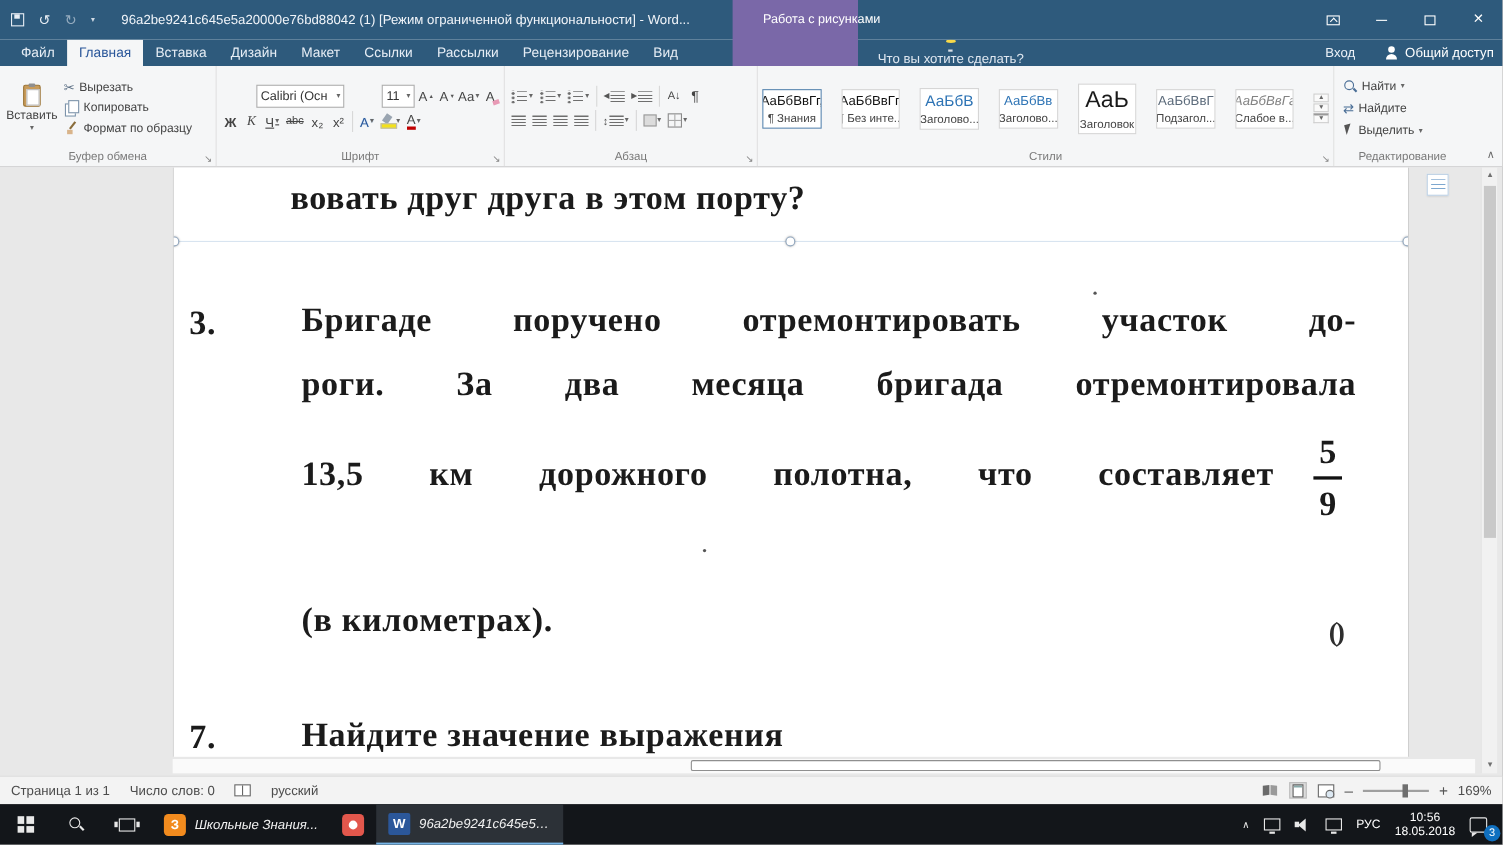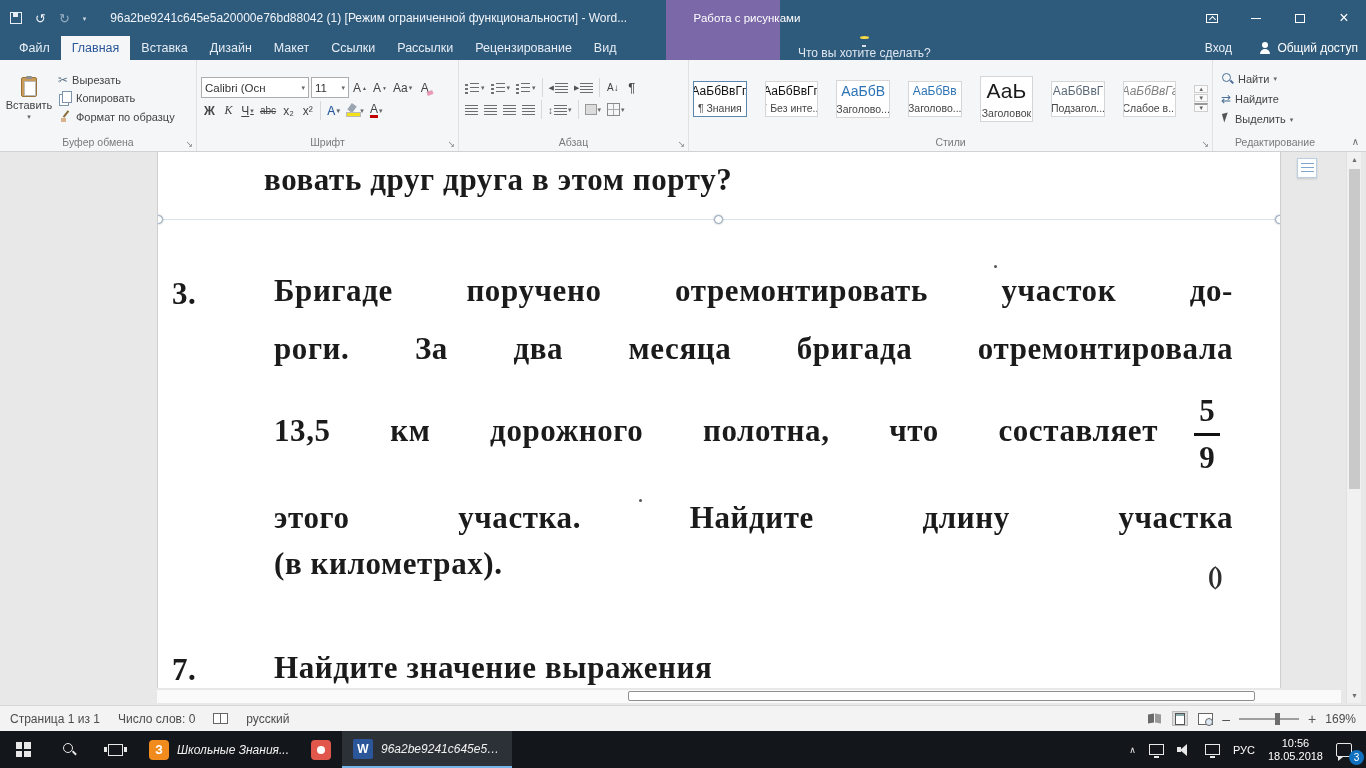--- a/index.html
+++ b/index.html
@@ -64,21 +64,21 @@
   .scis{font-size:12px;color:#5a6e84;line-height:1;} .scis::before{content:"✂";}
   .ic{width:14px;height:14px;display:inline-block;position:relative;flex:none;}
   .ic-copy::before{content:"";position:absolute;left:1px;top:3px;width:8px;height:10px;border:1px solid #7d94ab;background:#fff;}
   .ic-copy::after{content:"";position:absolute;left:4px;top:0;width:8px;height:10px;border:1px solid #7d94ab;background:#fff;}
   .ic-brush::before{content:"";position:absolute;left:7px;top:0;width:2px;height:8px;background:#8a6d3b;transform:rotate(38deg);}
   .ic-brush::after{content:"";position:absolute;left:3px;top:8px;width:5px;height:4px;background:#d9b48a;}
 
   
   .fcol{display:flex;flex-direction:column;gap:3px;width:100%;}
   .frow{display:flex;align-items:center;gap:2px;}
-  .combo{height:21px;border:1px solid #adadad;background:#fff;display:flex;align-items:center;justify-content:space-between;font-size:11.5px;color:#333;padding:0 3px;}
+  .combo{height:21px;border:1px solid #adadad;background:#fff;display:flex;align-items:center;justify-content:space-between;font-size:11.5px;color:#333;padding:0 3px;margin-left:32px;}
   .fbtn{min-width:17px;height:19px;display:flex;align-items:center;justify-content:center;font-size:12px;color:#444;gap:1px;padding:0 2px;}
   .b-bold{font-weight:bold;} .b-italic{font-style:italic;font-family:"Liberation Serif",serif;}
   .b-under{text-decoration:underline;}
   .b-strike{text-decoration:line-through;font-size:10px;}
   .b-effects{color:#2b579a;text-shadow:0 0 1px #9cc3e5;}
   .b-clear{position:relative;}
   .b-clear::after{content:"";position:absolute;right:0;bottom:2px;width:6px;height:4px;background:#e89ab5;transform:rotate(-20deg);}
   .growup::after{content:"▲";font-size:5px;vertical-align:top;color:#555;}
   .growdn::after{content:"▼";font-size:5px;vertical-align:top;color:#555;}
   .ubar{border-bottom:3px solid #c00000;line-height:1;padding-bottom:0;}
@@ -464,21 +464,20 @@
       <div class="bk just" style="left:116px;top:176px;width:959px;font-size:31px">роги. За два месяца бригада отремонтировала</div>
       <div class="bk just" style="left:116px;top:118px;width:959px;font-size:31px">Бригаде поручено отремонтировать участок до-</div>
       <div class="bk just" style="left:116px;top:258px;width:884px;font-size:31px">13,5 км дорожного полотна, что составляет</div>
 
       <div class="frac">
         <span class="fn">5</span>
         <span class="fbar"></span>
         <span class="fd">9</span>
       </div>
 
-      <div class="bk just" style="left:116px;top:345px;width:959px;font-size:31px">этого участка. Найдите длину участка</div>
       <div class="bk" style="left:116px;top:391px;font-size:31px">(в километрах).</div>
       <div class="bk" style="left:1050px;top:403px;font-size:25px;letter-spacing:-2px;color:#2e2e2e">()</div>
 
       <span class="speck" style="left:836px;top:113px"></span>
       <span class="speck" style="left:481px;top:347px"></span>
 
       <div class="bk" style="left:14px;top:497px;font-size:31px">7.</div>
       <div class="bk" style="left:116px;top:495px;font-size:31px">Найдите значение выражения</div>
     </div>
 

